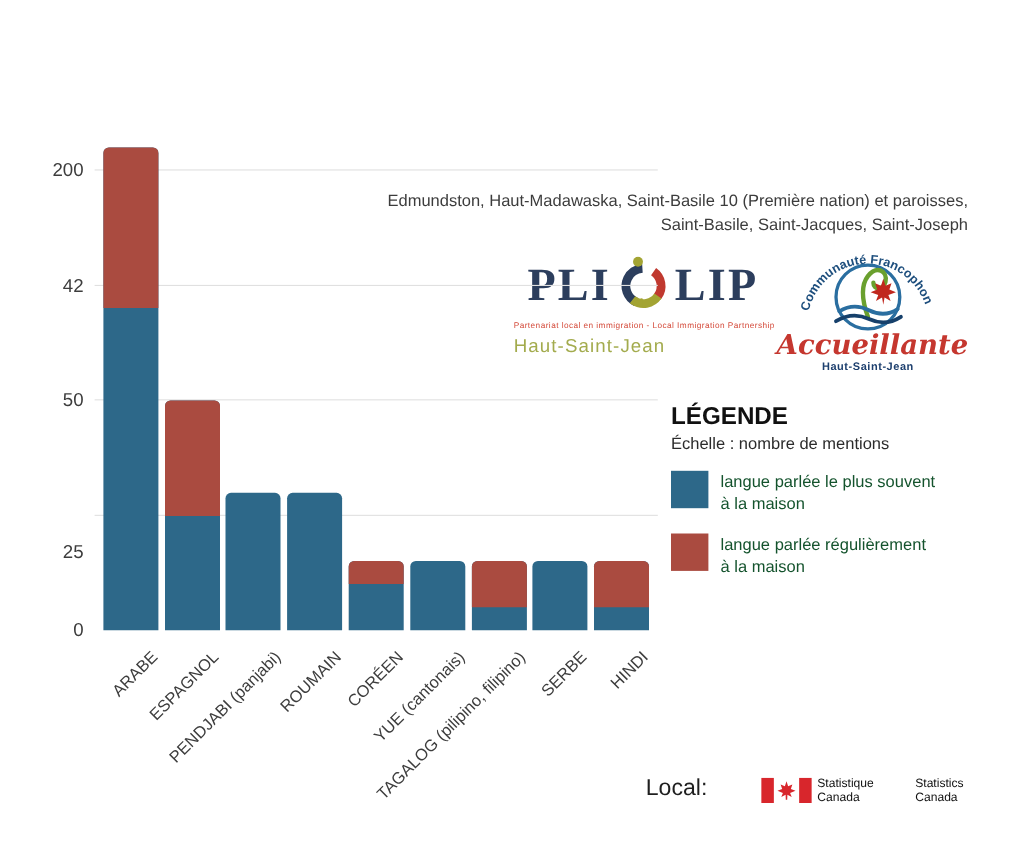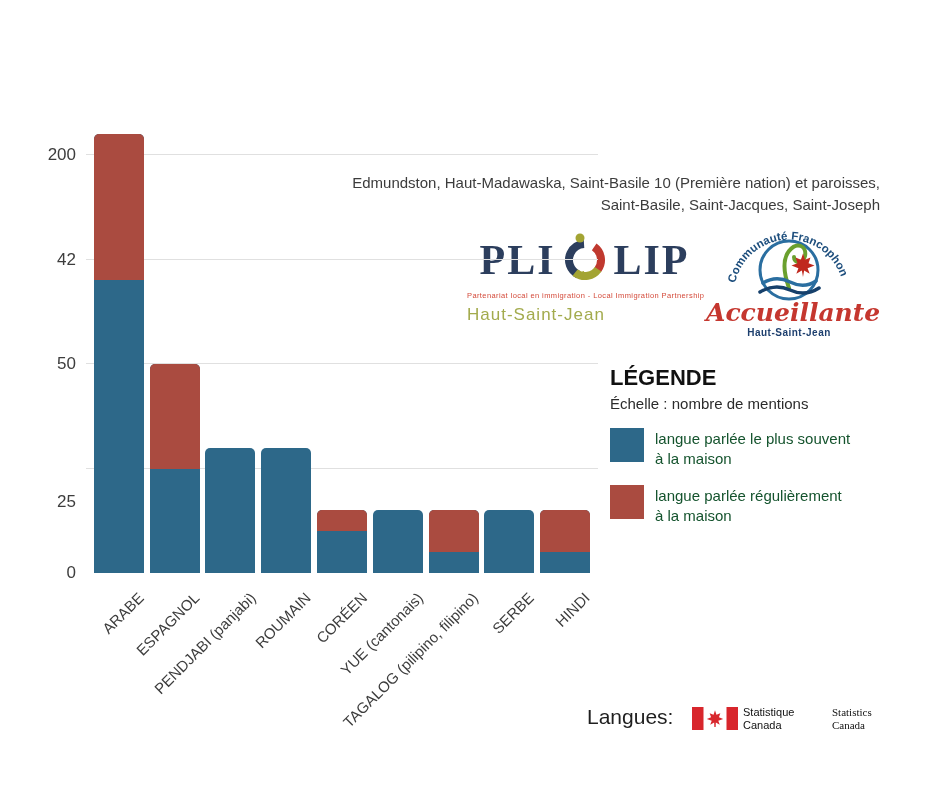--- a/index.html
+++ b/index.html
@@ -41,21 +41,21 @@
   .bar-red{position:absolute;top:0;left:0;right:0;border-radius:5px 5px 0 0;}
   .x-labels{position:absolute;left:0;top:0;width:940px;height:788px;pointer-events:none;}
   .x-label{position:absolute;top:589px;white-space:nowrap;font-size:15px;color:#3d3d3d;
            transform:rotate(-45deg);transform-origin:100% 0;}
   
   .source{position:absolute;left:587px;top:700px;width:330px;height:50px;}
   .source-label{position:absolute;left:0;top:5px;font-size:21px;color:#1f1f1f;}
   .flag{position:absolute;left:105px;top:7px;}
   .wm{position:absolute;top:6px;font-size:11px;line-height:13px;color:#111;}
   .wm-fr{left:156px;}
-  .wm-en{left:245px;font-family:Liberation Serif, serif;}
+  .wm-en{left:245px;}
 </style>
 </head>
 <body>
 
 <div class="canvas">
 
 
   <div class="subtitle">
     <div>Edmundston, Haut-Madawaska, Saint-Basile 10 (Première nation) et paroisses,</div>
     <div>Saint-Basile, Saint-Jacques, Saint-Joseph</div>
@@ -160,21 +160,21 @@
       <span class="x-label" style="right: 693.556px;">PENDJABI (panjabi)</span>
       <span class="x-label" style="right: 637.778px;">ROUMAIN</span>
       <span class="x-label" style="right: 582px;">CORÉEN</span>
       <span class="x-label" style="right: 526.222px;">YUE (cantonais)</span>
       <span class="x-label" style="right: 470.444px;">TAGALOG (pilipino, filipino)</span>
       <span class="x-label" style="right: 414.667px;">SERBE</span>
       <span class="x-label" style="right: 358.889px;">HINDI</span>
     </div>
 
   <div class="source">
-    <div class="source-label">Langues:</div>
+    <div class="source-label">Local:</div>
     <span class="flag">
       <svg width="46" height="23" viewBox="0 0 46 23">
         <rect x="0" y="0" width="46" height="23" fill="#ffffff"></rect>
         <rect x="0" y="0" width="11.5" height="23" fill="#d8262c"></rect>
         <rect x="34.5" y="0" width="11.5" height="23" fill="#d8262c"></rect>
         <g transform="translate(23,11.5) scale(0.82)" fill="#d8262c">
           <path d="M0,-10 L1.8,-4.5 L6.5,-6.5 L4.8,-1.5 L10,0.5 L4,2.8 L5.8,7.5 L1,4.8 L0.8,10.5 L-0.8,10.5 L-1,4.8 L-5.8,7.5 L-4,2.8 L-10,0.5 L-4.8,-1.5 L-6.5,-6.5 L-1.8,-4.5 Z"></path>
         </g>
       </svg>
     </span>

